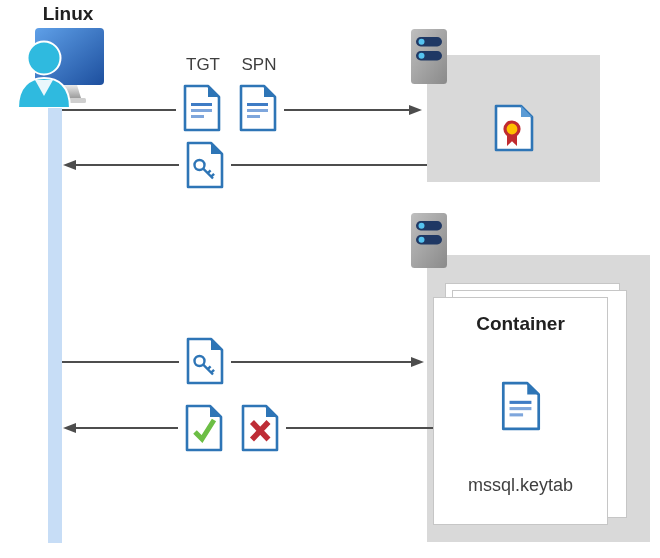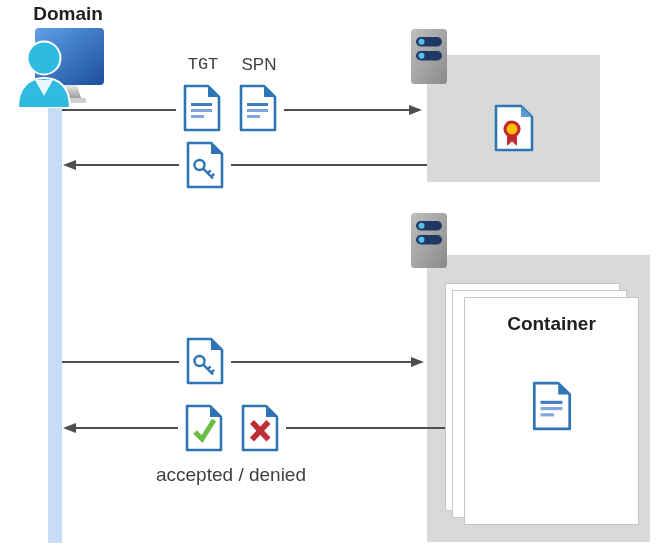--- a/index.html
+++ b/index.html
@@ -38,37 +38,37 @@
       </linearGradient>
       <linearGradient id="standgrad" x1="0" y1="0" x2="0" y2="1">
         <stop offset="0" stop-color="#E9E9E9"></stop>
           <stop offset="1" stop-color="#9C9C9C"></stop>
       </linearGradient>
     </defs>
   </svg>
 
   <div class="abs lifeline" style="left:48px;top:95px;width:14px;height:448px;"></div>
 
-  <div class="abs title center" style="left:18px;top:2px;width:100px;">Domain</div>
+  <div class="abs title center" style="left:18px;top:2px;width:100px;">Linux</div>
 
   <div class="abs icon" style="left:14px;top:26px;">
     <svg width="92" height="82" viewBox="0 0 92 82">
       <rect x="21" y="2" width="69" height="57" rx="4" fill="url(#mongrad)"></rect>
       <path d="M50 59 L63 59 L67 72 L46 72 Z" fill="url(#standgrad)"></path>
       <rect x="42" y="72" width="30" height="5" rx="1.5" fill="#CFCFCF"></rect>
       <circle cx="30" cy="32" r="16.5" fill="#2FBADF" stroke="#FFFFFF" stroke-width="2"></circle>
       <path d="M4 82 C4 60 16 52 30 52 C44 52 56 60 56 82 Z" fill="#2FBADF" stroke="#FFFFFF" stroke-width="2"></path>
       <path d="M21 54 L30 70 L39 54 Z" fill="#EAF7FC"></path>
     </svg>
   </div>
 
   <div class="abs hline" style="left:62px;top:109px;width:349px;"></div>
   <div class="abs arrow-right" style="left:409px;top:104.5px;"></div>
 
-  <div class="abs sublabel center" style="left:181px;top:55px;width:44px;font-family:Liberation Mono, monospace;">TGT</div>
+  <div class="abs sublabel center" style="left:181px;top:55px;width:44px;">TGT</div>
   <div class="abs sublabel center" style="left:237px;top:55px;width:44px;">SPN</div>
 
   <div class="abs docwrap" style="left:176px;top:84px;">
     <span>
       <svg width="38" height="48" viewBox="0 0 38 48">
         <path d="M2 2 H25 L36 13 V46 H2 Z" fill="#fff" stroke="#2E75B6" stroke-width="2.6" stroke-linejoin="round"></path>
         <path d="M25 2 L25 13 L36 13 Z" fill="#2E75B6"></path>
         <rect x="8" y="19" width="21" height="3" fill="#3F7CC5"></rect>
         <rect x="8" y="25" width="21" height="3" fill="#7EA6DC"></rect>
         <rect x="8" y="31" width="13" height="3" fill="#7EA6DC"></rect>
@@ -134,34 +134,35 @@
       <rect x="6" y="23" width="26" height="9.5" rx="4.75" fill="#1F3864"></rect>
       <circle cx="11.5" cy="13.75" r="3" fill="#55C3F0"></circle>
       <circle cx="11.5" cy="27.75" r="3" fill="#55C3F0"></circle>
     </svg>
   </div>
 
 
   <div class="abs stackbox" style="left:445px;top:283px;width:173px;height:226px;"></div>
   <div class="abs stackbox" style="left:452px;top:290px;width:173px;height:226px;"></div>
 
-  <div class="abs stackbox front-container" style="left:464px;top:297px;width:173px;height:226px;gap:36px;">
+  <div class="abs stackbox front-container" style="left:433px;top:297px;width:173px;height:226px;gap:36px;">
     <div class="title" style="margin-top:14px;">Container</div>
 
 
     <span class="icon" style="margin-top:10px;">
       <svg width="40" height="50" viewBox="0 0 38 48">
         <path d="M2 2 H25 L36 13 V46 H2 Z" fill="#fff" stroke="#2E75B6" stroke-width="2.6" stroke-linejoin="round"></path>
         <path d="M25 2 L25 13 L36 13 Z" fill="#2E75B6"></path>
         <rect x="8" y="19" width="21" height="3" fill="#3F7CC5"></rect>
         <rect x="8" y="25" width="21" height="3" fill="#7EA6DC"></rect>
         <rect x="8" y="31" width="13" height="3" fill="#7EA6DC"></rect>
       </svg>
     </span>
 
+    <div class="sublabel center" style="margin-top:4px;font-size:18px;">mssql.keytab</div>
   </div>
 
   <div class="abs hline" style="left:62px;top:361px;width:351px;"></div>
   <div class="abs arrow-right" style="left:411px;top:356.5px;"></div>
 
   <div class="abs docwrap" style="left:179px;top:337px;">
     <span>
       <svg width="38" height="48" viewBox="0 0 38 48">
         <path d="M2 2 H25 L36 13 V46 H2 Z" fill="#fff" stroke="#2E75B6" stroke-width="2.6" stroke-linejoin="round"></path>
         <path d="M25 2 L25 13 L36 13 Z" fill="#2E75B6"></path>
@@ -188,15 +189,14 @@
     </span>
     <span>
       <svg width="38" height="48" viewBox="0 0 38 48">
         <path d="M2 2 H25 L36 13 V46 H2 Z" fill="#fff" stroke="#2E75B6" stroke-width="2.6" stroke-linejoin="round"></path>
         <path d="M25 2 L25 13 L36 13 Z" fill="#2E75B6"></path>
         <path d="M11 18 L27.5 35.5 M27.5 18 L11 35.5" stroke="#BE2D36" stroke-width="5.5" fill="none"></path>
       </svg>
     </span>
   </div>
 
-  <div class="abs sublabel center" style="left:131px;top:464px;width:200px;font-size:19px;">accepted / denied</div>
 
 </div>
 
 </body></html>

